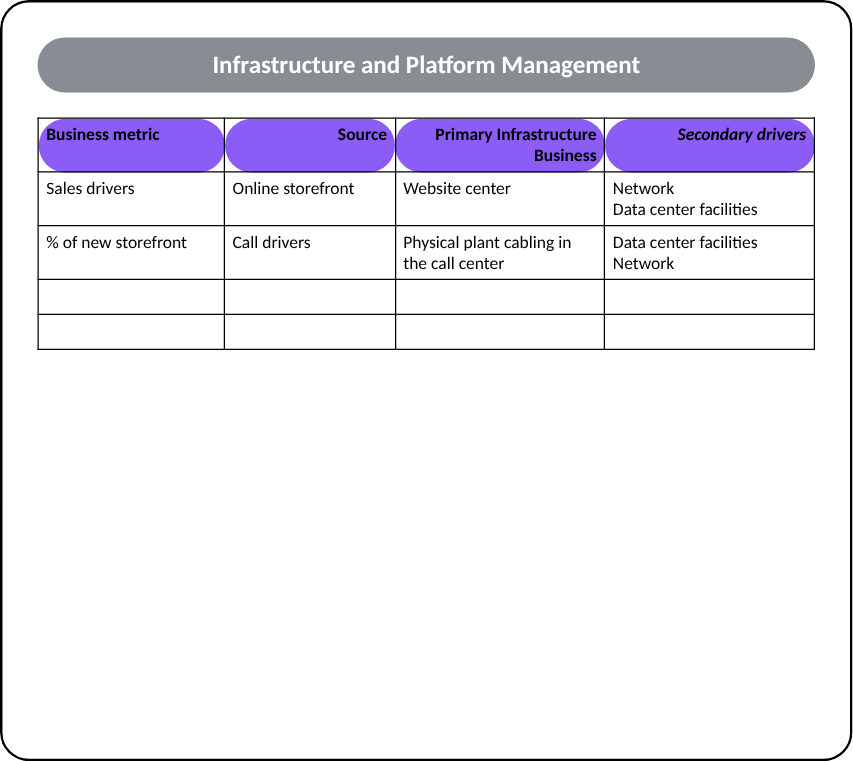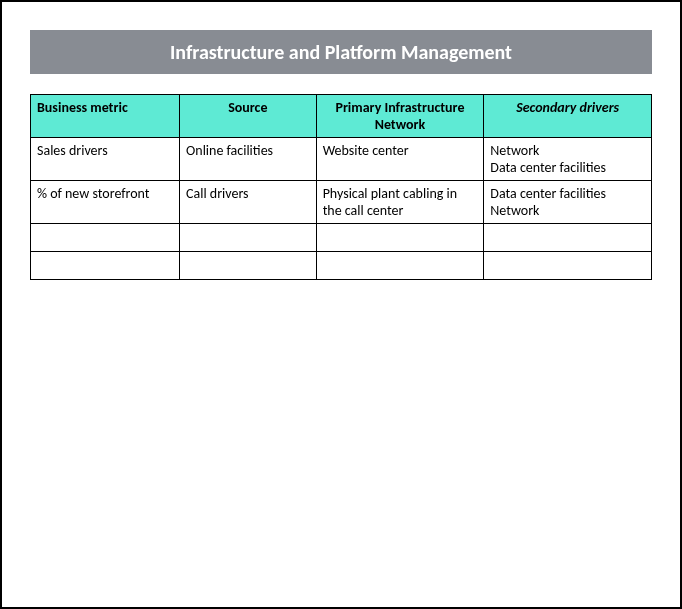--- a/index.html
+++ b/index.html
@@ -1,48 +1,48 @@
 <!DOCTYPE html>
 <html><head>
   <meta charset="utf-8">
   <style>
-    * { margin: 0; padding: 0; box-sizing: border-box; }
+    * { margin: 0; padding: 0; box-sizing: border-box; border-radius: 23px; }
     body { background: #fff; font-family: Calibri, 'Segoe UI', Arial, sans-serif; }
     .page { width: 682px; height: 609px; border: 2px solid #000; padding: 28px 28px; }
     .title-bar { background: #888c93; color: #fff; font-size: 20px; font-weight: bold; text-align: center; padding: 10px 0; margin-bottom: 20px; }
     table { width: 100%; border-collapse: collapse; table-layout: fixed; }
     th, td { border: 1px solid #000; padding: 4px 6px; font-size: 14px; vertical-align: top; text-align: left; }
-    th { background: #5eead4; font-weight: bold; }
+    th { background: #8b5cf6; font-weight: bold; }
     th:nth-child(1) { width: 24%; }
     th:nth-child(2) { width: 22%; }
     th:nth-child(3) { width: 27%; }
     th:nth-child(4) { width: 27%; font-style: italic; }
-    th:nth-child(2), th:nth-child(3), th:nth-child(4) { text-align: center; }
+    th:nth-child(2), th:nth-child(3), th:nth-child(4) { text-align: right; }
     .underline-squiggle { text-decoration-style: wavy; text-decoration-color: #2e7cd6; text-decoration-thickness: 1px; }
     .empty-row td { height: 28px; }
   </style>
 </head>
 <body>
 
 <div class="page">
   <div class="title-bar">Infrastructure and Platform Management</div>
 
   <table>
     <thead>
       <tr>
         <th>Business metric</th>
         <th>Source</th>
-        <th>Primary Infrastructure Network</th>
+        <th>Primary Infrastructure Business</th>
         <th>Secondary drivers</th>
       </tr>
     </thead>
     <tbody>
       <tr>
         <td><span>Sales drivers</span><span class="underline-squiggle"></span><span></span></td>
-        <td>Online facilities</td>
+        <td>Online storefront</td>
         <td>Website center</td>
         <td><span>Network</span><br><span>Data center facilities</span></td>
       </tr>
       <tr>
         <td><span>% </span><span class="underline-squiggle">of</span><span> new storefront</span></td>
         <td>Call drivers</td>
         <td>Physical plant cabling in the call center</td>
         <td><span>Data center facilities</span><br><span>Network</span></td>
       </tr>
       <tr class="empty-row">

